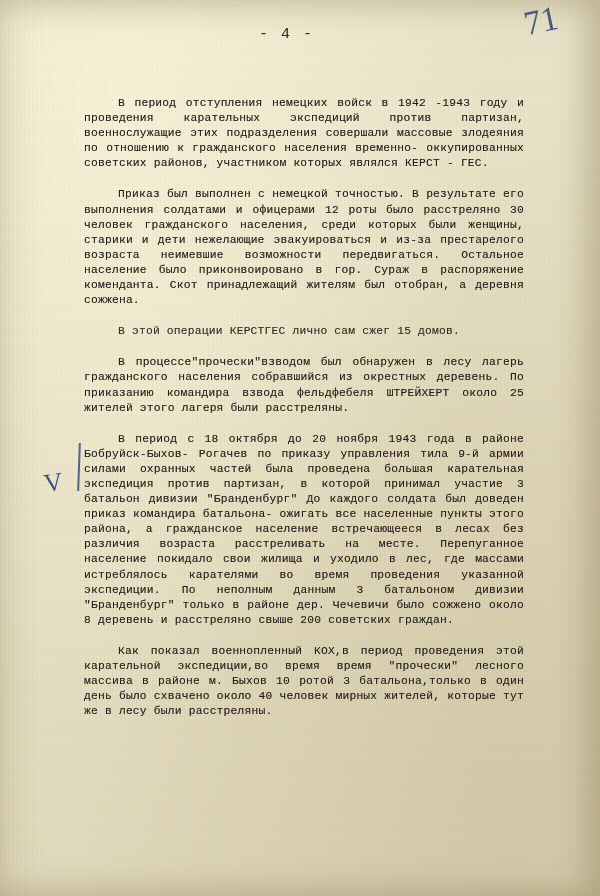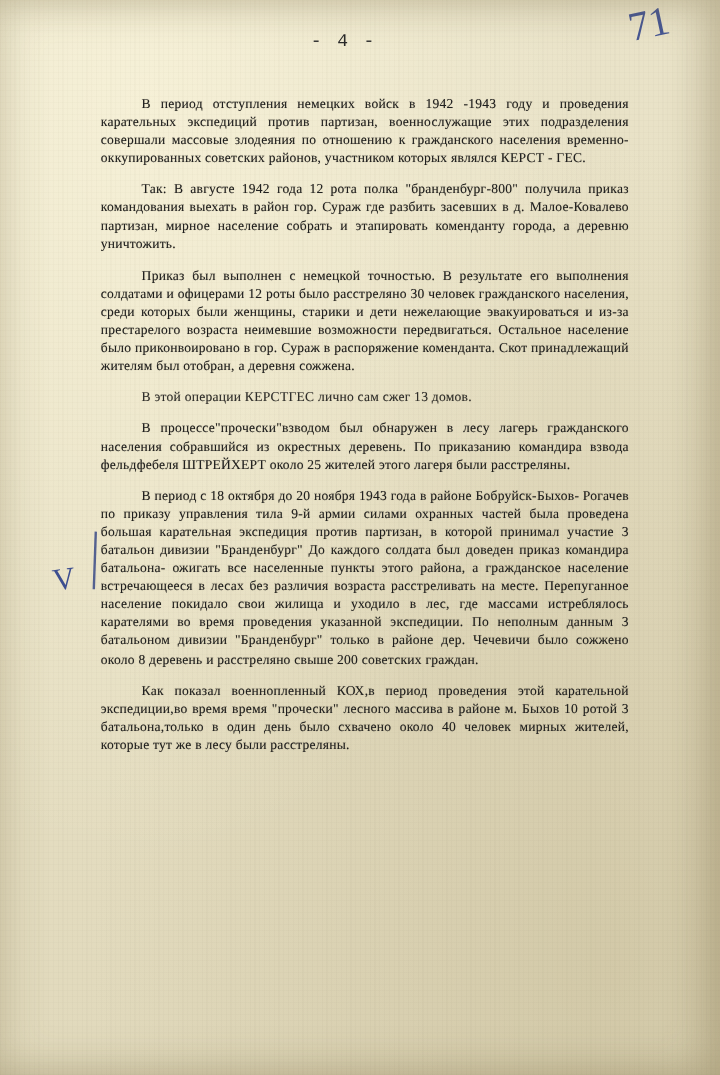--- a/index.html
+++ b/index.html
@@ -82,27 +82,27 @@
   }
 
   .body-text {
     position: absolute;
     left: 84px;
     top: 80px;
     width: 440px;
     color: #1f1f1f;
   }
   p.para {
-    margin: 0 0 11px 0;
+    margin: 16px 0 11px 0;
     font-size: 11.3px;
     line-height: 15.1px;
     text-align: justify;
     text-indent: 34px;
     letter-spacing: 0.2px;
-    font-family: Liberation Serif, serif;
+    font-family: Liberation Mono, monospace;
     text-shadow: 0 0 0.6px rgba(60,50,30,0.45);
   }
   .typed-faint {
     opacity: 0.93;
   }
 </style>
 </head>
 <body>
 
 <div class="page">
@@ -112,22 +112,21 @@
   <div class="folio-number">- 4 -</div>
 
   <div class="archive-mark">71</div>
 
   <div class="side-mark-v">V</div>
 
   <div class="side-bracket"></div>
 
   <div class="body-text">
     <p class="para">В период отступления немецких войск в 1942 -1943 году и проведения карательных экспедиций против партизан, военнослужащие этих подразделения совершали массовые злодеяния по отношению к гражданского населения временно- оккупированных советских районов, участником которых являлся КЕРСТ - ГЕС.</p>
-    <p class="para">Так: В августе 1942 года 12 рота полка "бранденбург-800" получила приказ командования выехать в район гор. Сураж где разбить засевших в д. Малое-Ковалево партизан, мирное население собрать и этапировать коменданту города, а деревню уничтожить.</p>
     <p class="para">Приказ был выполнен с немецкой точностью. В результате его выполнения солдатами и офицерами 12 роты было расстреляно 30 человек гражданского населения, среди которых были женщины, старики и дети нежелающие эвакуироваться и из-за престарелого возраста неимевшие возможности передвигаться. Остальное население было приконвоировано в гор. Сураж в распоряжение коменданта. Скот принадлежащий жителям был отобран, а деревня сожжена.</p>
-    <p class="para typed-faint">В этой операции КЕРСТГЕС лично сам сжег 13 домов.</p>
+    <p class="para typed-faint">В этой операции КЕРСТГЕС лично сам сжег 15 домов.</p>
     <p class="para">В процессе"прочески"взводом был обнаружен в лесу лагерь гражданского населения собравшийся из окрестных деревень. По приказанию командира взвода фельдфебеля ШТРЕЙХЕРТ около 25 жителей этого лагеря были расстреляны.</p>
     <p class="para">В период с 18 октября до 20 ноября 1943 года в районе Бобруйск-Быхов- Рогачев по приказу управления тила 9-й армии силами охранных частей была проведена большая карательная экспедиция против партизан, в которой принимал участие 3 батальон дивизии "Бранденбург" До каждого солдата был доведен приказ командира батальона- ожигать все населенные пункты этого района, а гражданское население встречающееся в лесах без различия возраста расстреливать на месте. Перепуганное население покидало свои жилища и уходило в лес, где массами истреблялось карателями во время проведения указанной экспедиции. По неполным данным 3 батальоном дивизии "Бранденбург" только в районе дер. Чечевичи было сожжено около 8 деревень и расстреляно свыше 200 советских граждан.</p>
     <p class="para">Как показал военнопленный КОХ,в период проведения этой карательной экспедиции,во время время "прочески" лесного массива в районе м. Быхов 10 ротой 3 батальона,только в один день было схвачено около 40 человек мирных жителей, которые тут же в лесу были расстреляны.</p>
   </div>
 
   <div class="edge-shadow"></div>
 </div>
 
 </body></html>

